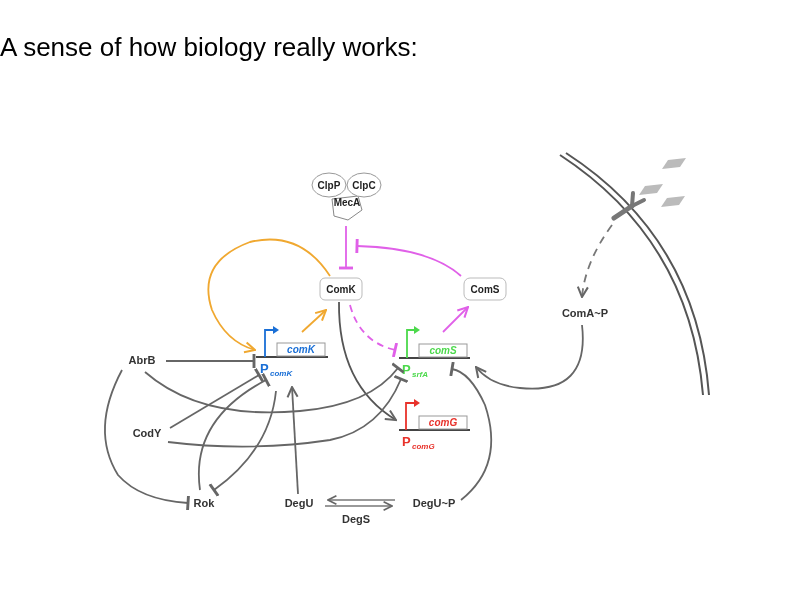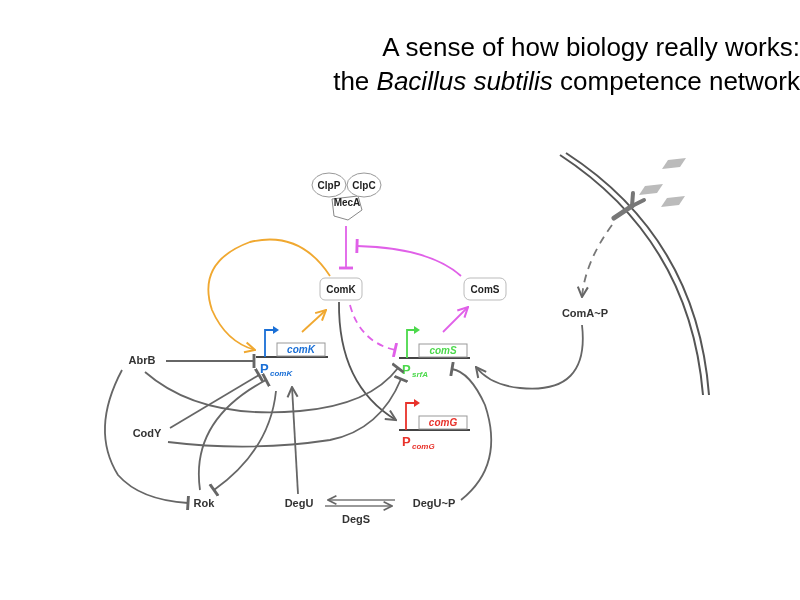--- a/index.html
+++ b/index.html
@@ -1,31 +1,30 @@
 <!DOCTYPE html>
 <html><head>
 <meta charset="utf-8">
 <style>
   html, body { margin: 0; padding: 0; background: #ffffff; }
   body { width: 800px; height: 600px; position: relative; overflow: hidden; font-family: "Liberation Sans", sans-serif; }
-  .title { position: absolute; left: 0; top: 30px; width: 800px; text-align: right; font-size: 26px; line-height: 34px; color: #000; }
+  .title { position: absolute; left: 0; top: 30px; width: 800px; text-align: left; font-size: 26px; line-height: 34px; color: #000; }
   .title em { font-style: italic; }
   svg { position: absolute; left: 0; top: 0; }
   .lbl { font-family: "Liberation Sans", sans-serif; font-weight: bold; font-size: 11px; fill: #333; }
   .node-text { font-family: "Liberation Sans", sans-serif; font-weight: bold; font-size: 10px; fill: #222; }
   .gene { font-family: "Liberation Sans", sans-serif; font-weight: bold; font-style: italic; font-size: 10px; }
   .prom { font-family: "Liberation Sans", sans-serif; font-weight: bold; font-size: 13px; }
   .promsub { font-family: "Liberation Sans", sans-serif; font-weight: bold; font-style: italic; font-size: 8px; }
 </style>
 </head>
 <body>
 
 <div class="title">
   <div>A sense of how biology really works:</div>
-  <div><span>the </span><em>Bacillus subtilis</em><span> competence network</span></div>
 </div>
 
 <svg width="800" height="600" viewBox="0 0 800 600">
   <defs>
     <marker id="ah-gray" viewBox="0 0 10 10" refX="9" refY="5" markerWidth="7" markerHeight="7" orient="auto-start-reverse">
       <path d="M1,1 L9,5 L1,9" fill="none" stroke="#666" stroke-width="1.6"></path>
     </marker>
     <marker id="ah-orange" viewBox="0 0 10 10" refX="9" refY="5" markerWidth="7" markerHeight="7" orient="auto">
       <path d="M1,1 L9,5 L1,9" fill="none" stroke="#f0a830" stroke-width="1.6"></path>
     </marker>

